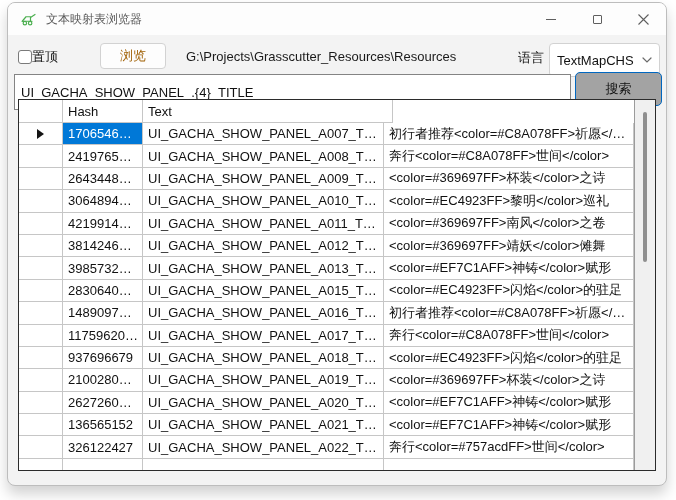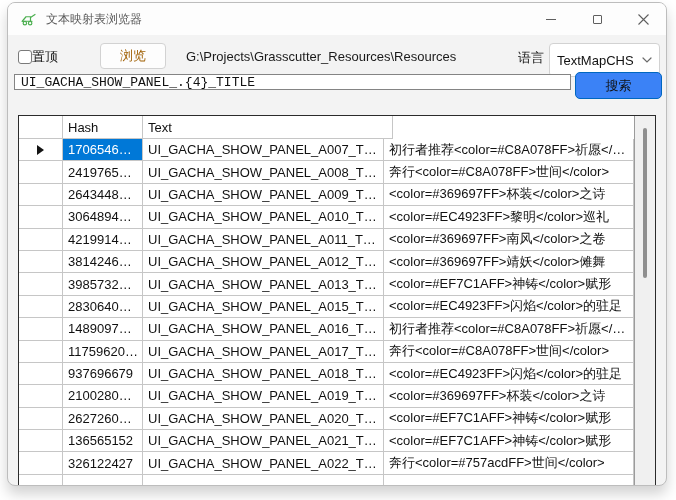--- a/index.html
+++ b/index.html
@@ -44,32 +44,32 @@
   .lang-label { position: absolute; right: 122px; top: 6px; font-size: 13px; color: #111; font-family: Liberation Serif, serif; }
   .combo {
     position: absolute; right: 6px; top: 0px; width: 111px; height: 27px;
     background: #ffffff; border: 1px solid #d2d2d2; border-radius: 4px;
     display: flex; align-items: center; padding: 16px 7px; font-size: 13px; color: #111;
   }
   .combo .chevron { margin-left: auto; display: inline-flex; }
   
   .search-row { position: absolute; left: 0; top: 69px; width: 100%; height: 28px; }
   .search-input {
-    position: absolute; left: 6px; top: 2px; width: 557px; height: 16px;
+    position: absolute; left: 6px; top: 2px; width: 557px; height: 36px;
     border: 1px solid #848484; background: #fff; font-size: 13px;
-    font-family: Liberation Mono, monospace; padding: 0 6px; color: #111;
+    font-family: Liberation Sans, sans-serif; padding: 0 6px; color: #111;
   }
   .btn-search {
-    position: absolute; right: 4px; top: 0px; width: 87px; height: 27px;
-    background: #3b82f6; border: 1.5px solid #0067c0; border-radius: 5px;
+    position: absolute; right: 4px; top: 0px; width: 87px; height: 34px;
+    background: #a3a3a3; border: 1.5px solid #0067c0; border-radius: 5px;
     font-size: 13px; color: #111; font-family: inherit; text-align: center;
   }
   
   .grid {
-    position: absolute; left: 10px; top: 112px; width: 638px; height: 372px;
+    position: absolute; left: 10px; top: 96px; width: 638px; height: 372px;
     background: #ffffff; border: 1px solid #2b2b2b; overflow: hidden;
   }
   .grid-header { display: flex; height: 23px; background: #fff; }
   .hcell {
     font-size: 13px; color: #111; display: flex; align-items: center;
     padding-left: 5px; border-right: 1px solid #c6c6c6; border-bottom: 1px solid #c6c6c6;
     overflow: hidden; white-space: nowrap;
   }
   .col-sel  { width: 44px; flex: none; }
   .col-hash { width: 80px; flex: none; }

